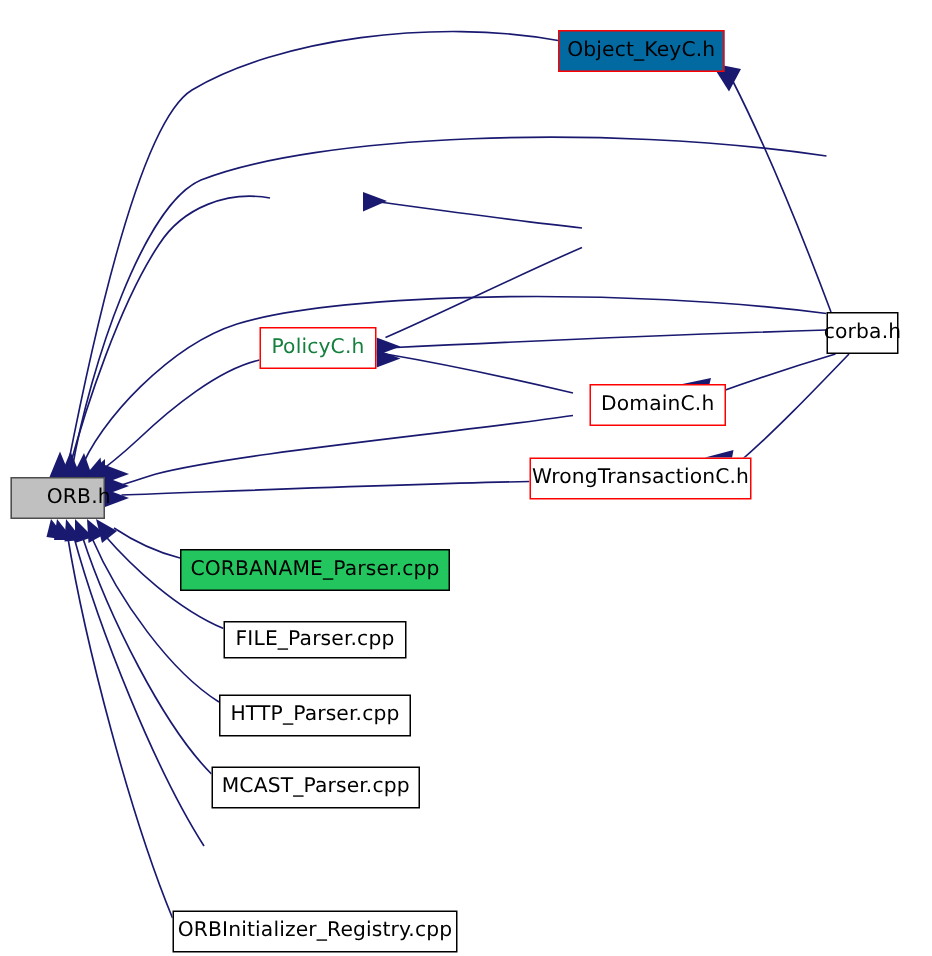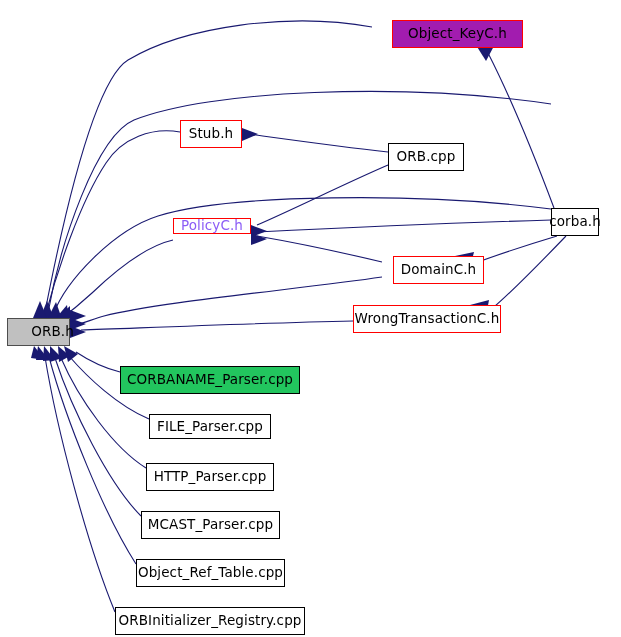--- a/index.html
+++ b/index.html
@@ -91,30 +91,24 @@
 
       <polygon points="455,256 474,252 470,268" fill="#191970"></polygon>
 
       <polygon points="470,305 489,300 486,316" fill="#191970"></polygon>
     </g>
   </svg>
 
   <div class="node current" style="left: 7px; top: 318px; width: 63px; height: 28px; background: rgb(192, 192, 192); border-color: rgb(77, 77, 77); color: rgb(0, 0, 0); padding-left: 28px;">
     <span class="lbl">ORB.h</span>
   </div>
-  <div class="node red" style="left: 392px; top: 20px; width: 131px; height: 28px; background: #a21caf; border-color: rgb(255, 0, 0); color: rgb(0, 0, 0);">
+  <div class="node red" style="left: 372px; top: 20px; width: 111px; height: 28px; background: #0369a1; border-color: rgb(255, 0, 0); color: rgb(0, 0, 0);">
     <span class="lbl">Object_KeyC.h</span>
   </div>
-  <div class="node red" style="left: 180px; top: 120px; width: 62px; height: 28px; background: rgb(255, 255, 255); border-color: rgb(255, 0, 0); color: rgb(0, 0, 0);">
-    <span class="lbl">Stub.h</span>
-  </div>
-  <div class="node" style="left: 388px; top: 143px; width: 76px; height: 28px; background: rgb(255, 255, 255); border-color: rgb(0, 0, 0); color: rgb(0, 0, 0);">
-    <span class="lbl">ORB.cpp</span>
-  </div>
-  <div class="node red" style="left: 173px; top: 218px; width: 78px; height: 16px; background: rgb(255, 255, 255); border-color: rgb(255, 0, 0); color: #8b5cf6;">
+  <div class="node red" style="left: 173px; top: 218px; width: 78px; height: 28px; background: rgb(255, 255, 255); border-color: rgb(255, 0, 0); color: #15803d;">
     <span class="lbl">PolicyC.h</span>
   </div>
   <div class="node" style="left: 551px; top: 208px; width: 48px; height: 28px; background: rgb(255, 255, 255); border-color: rgb(0, 0, 0); color: rgb(0, 0, 0);">
     <span class="lbl">corba.h</span>
   </div>
   <div class="node red" style="left: 393px; top: 256px; width: 91px; height: 28px; background: rgb(255, 255, 255); border-color: rgb(255, 0, 0); color: rgb(0, 0, 0);">
     <span class="lbl">DomainC.h</span>
   </div>
   <div class="node red" style="left: 353px; top: 305px; width: 148px; height: 28px; background: rgb(255, 255, 255); border-color: rgb(255, 0, 0); color: rgb(0, 0, 0);">
     <span class="lbl">WrongTransactionC.h</span>
@@ -124,20 +118,17 @@
   </div>
   <div class="node" style="left: 149px; top: 414px; width: 122px; height: 25px; background: rgb(255, 255, 255); border-color: rgb(0, 0, 0); color: rgb(0, 0, 0);">
     <span class="lbl">FILE_Parser.cpp</span>
   </div>
   <div class="node" style="left: 146px; top: 463px; width: 128px; height: 28px; background: rgb(255, 255, 255); border-color: rgb(0, 0, 0); color: rgb(0, 0, 0);">
     <span class="lbl">HTTP_Parser.cpp</span>
   </div>
   <div class="node" style="left: 141px; top: 511px; width: 139px; height: 28px; background: rgb(255, 255, 255); border-color: rgb(0, 0, 0); color: rgb(0, 0, 0);">
     <span class="lbl">MCAST_Parser.cpp</span>
   </div>
-  <div class="node" style="left: 136px; top: 559px; width: 149px; height: 28px; background: rgb(255, 255, 255); border-color: rgb(0, 0, 0); color: rgb(0, 0, 0);">
-    <span class="lbl">Object_Ref_Table.cpp</span>
-  </div>
   <div class="node" style="left: 115px; top: 607px; width: 190px; height: 28px; background: rgb(255, 255, 255); border-color: rgb(0, 0, 0); color: rgb(0, 0, 0);">
     <span class="lbl">ORBInitializer_Registry.cpp</span>
   </div>
 
 </div>
 
 </body></html>

